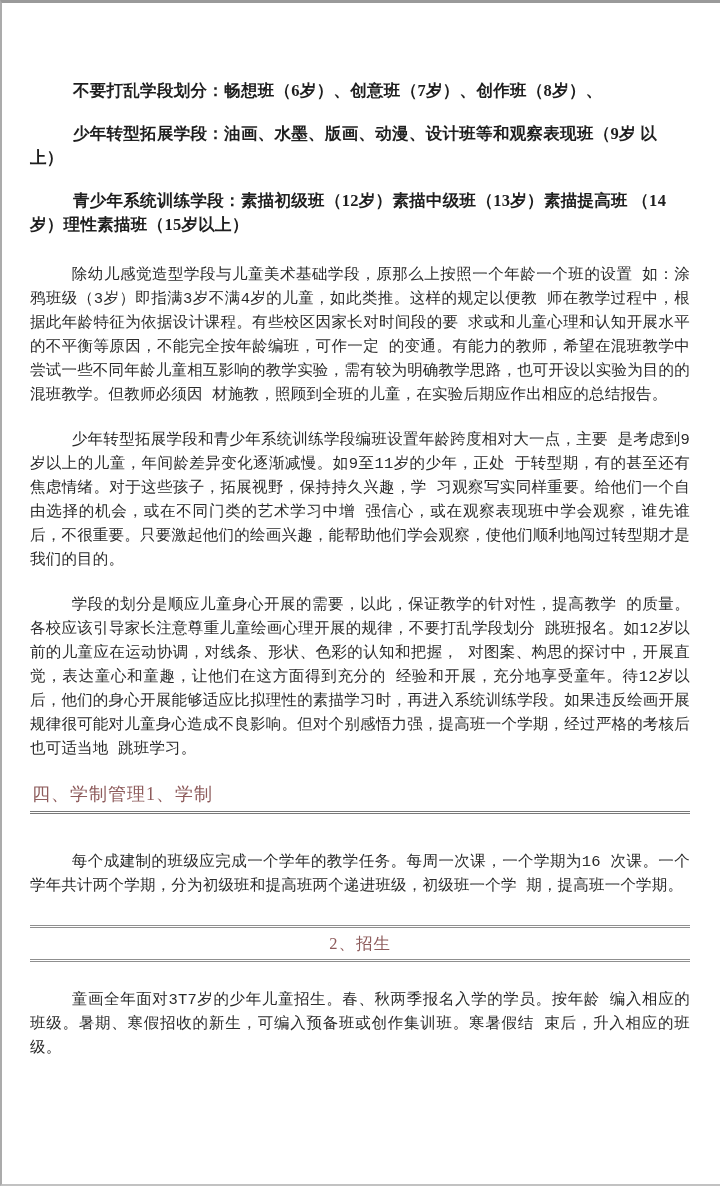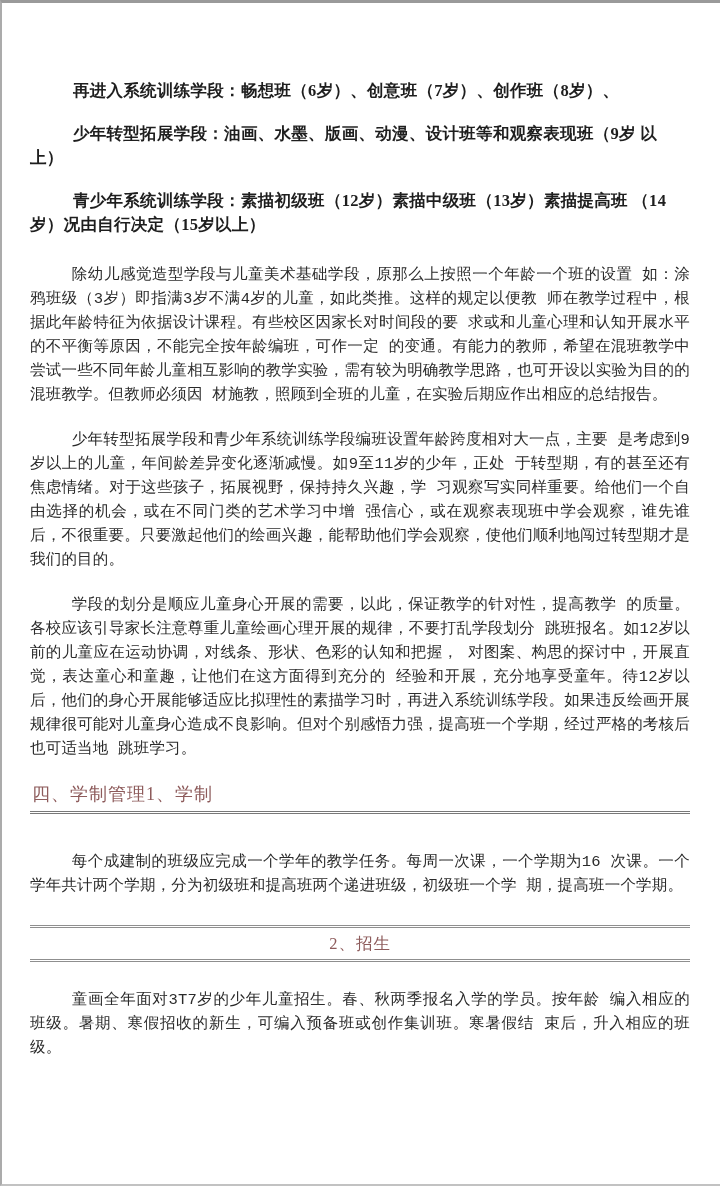--- a/index.html
+++ b/index.html
@@ -66,23 +66,23 @@
     letter-spacing: 1px;
   }
 </style>
 </head>
 <body>
 
 <div class="page">
   <div class="content">
 
     <div class="intro-block">
-      <p class="intro-line">再进入系统训练学段：畅想班（6岁）、创意班（7岁）、创作班（8岁）、</p>
+      <p class="intro-line">不要打乱学段划分：畅想班（6岁）、创意班（7岁）、创作班（8岁）、</p>
       <p class="intro-line">少年转型拓展学段：油画、水墨、版画、动漫、设计班等和观察表现班（9岁 以上）</p>
-      <p class="intro-line">青少年系统训练学段：素描初级班（12岁）素描中级班（13岁）素描提高班 （14岁）况由自行决定（15岁以上）</p>
+      <p class="intro-line">青少年系统训练学段：素描初级班（12岁）素描中级班（13岁）素描提高班 （14岁）理性素描班（15岁以上）</p>
     </div>
 
     <p class="para">除幼儿感觉造型学段与儿童美术基础学段，原那么上按照一个年龄一个班的设置 如：涂鸦班级（3岁）即指满3岁不满4岁的儿童，如此类推。这样的规定以便教 师在教学过程中，根据此年龄特征为依据设计课程。有些校区因家长对时间段的要 求或和儿童心理和认知开展水平的不平衡等原因，不能完全按年龄编班，可作一定 的变通。有能力的教师，希望在混班教学中尝试一些不同年龄儿童相互影响的教学实验，需有较为明确教学思路，也可开设以实验为目的的混班教学。但教师必须因 材施教，照顾到全班的儿童，在实验后期应作出相应的总结报告。</p>
 
     <p class="para">少年转型拓展学段和青少年系统训练学段编班设置年龄跨度相对大一点，主要 是考虑到9岁以上的儿童，年间龄差异变化逐渐减慢。如9至11岁的少年，正处 于转型期，有的甚至还有焦虑情绪。对于这些孩子，拓展视野，保持持久兴趣，学 习观察写实同样重要。给他们一个自由选择的机会，或在不同门类的艺术学习中增 强信心，或在观察表现班中学会观察，谁先谁后，不很重要。只要激起他们的绘画兴趣，能帮助他们学会观察，使他们顺利地闯过转型期才是我们的目的。</p>
 
 
     <p class="para">学段的划分是顺应儿童身心开展的需要，以此，保证教学的针对性，提高教学 的质量。各校应该引导家长注意尊重儿童绘画心理开展的规律，不要打乱学段划分 跳班报名。如12岁以前的儿童应在运动协调，对线条、形状、色彩的认知和把握， 对图案、构思的探讨中，开展直觉，表达童心和童趣，让他们在这方面得到充分的 经验和开展，充分地享受童年。待12岁以后，他们的身心开展能够适应比拟理性的素描学习时，再进入系统训练学段。如果违反绘画开展规律很可能对儿童身心造成不良影响。但对个别感悟力强，提高班一个学期，经过严格的考核后也可适当地 跳班学习。</p>
 
     <h2 class="heading-left">四、学制管理1、学制</h2>

